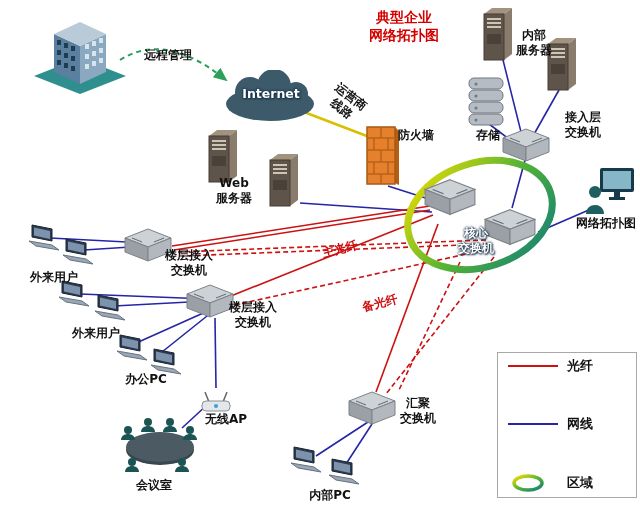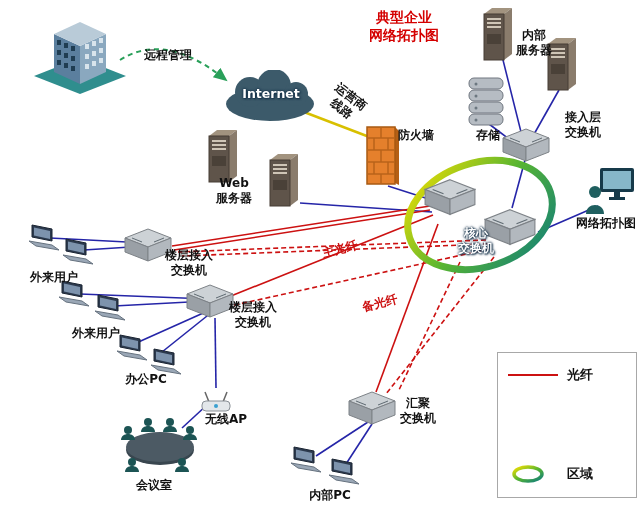--- a/index.html
+++ b/index.html
@@ -8,21 +8,21 @@
   svg.node { position:absolute; z-index:3; overflow:visible; }
   #lines { position:absolute; left:0; top:0; z-index:1; }
   #zone-ring { position:absolute; z-index:2; }
   .lbl { position:absolute; z-index:4; font-weight:bold; font-size:12px; color:#111;
          line-height:1.25; text-align:center; white-space:pre-line; }
   .lbl.red { color:#cc1111; }
   .lbl.white { color:#fff; text-shadow:0 0 3px #16324a, 0 0 2px #16324a, 1px 1px 2px #16324a; }
   #title { position:absolute; left:356px; top:8px; width:96px; z-index:4; color:#d40000;
            font-weight:bold; font-size:14px; text-align:center; white-space:pre-line; line-height:1.3; }
   .legend { position:absolute; left:497px; top:352px; width:140px; height:146px; z-index:5;
-            background:#fff; border:1px solid #a8a8a8; padding:13px 10px; display:flex;
+            background:#fff; border:1px solid #a8a8a8; padding:4px 10px; display:flex;
             flex-direction:column; justify-content:space-between; }
   .leg-row { display:flex; align-items:center; gap:9px; }
   .leg-line { width:50px; height:0; flex:none; }
   .leg-line.solid-red  { border-top:2px solid #cc1111; }
   .leg-line.dashed-red { border-top:2px dashed #cc1111; }
   .leg-line.solid-blue { border-top:2px solid #2525a8; }
   .leg-label { font-weight:bold; font-size:13px; color:#111; }
 </style>
 </head>
 <body>
@@ -314,20 +314,24 @@
   <div class="lbl" style="left:300px;top:488px;width:60px">内部PC</div>
   <div class="lbl red" style="left:316px;top:242px;width:48px;transform:rotate(-14deg)">主光纤</div>
   <div class="lbl red" style="left:356px;top:296px;width:48px;transform:rotate(-14deg)">备光纤</div>
 
   <div class="legend">
     <div class="leg-row">
       <span class="leg-line solid-red"></span>
       <span class="leg-label">光纤</span>
     </div>
     <div class="leg-row">
+      <span class="leg-line solid-blue"></span>
+      <span class="leg-label">网线</span>
+    </div>
+    <div class="leg-row">
       <svg width="50" height="20" viewBox="0 0 50 20">
         <ellipse cx="20" cy="10" rx="14" ry="7" fill="none" stroke="url(#ringGrad)" stroke-width="3.5"></ellipse>
       </svg>
       <span class="leg-label">区域</span>
     </div>
   </div>
 
 </div>
 
 </body></html>

